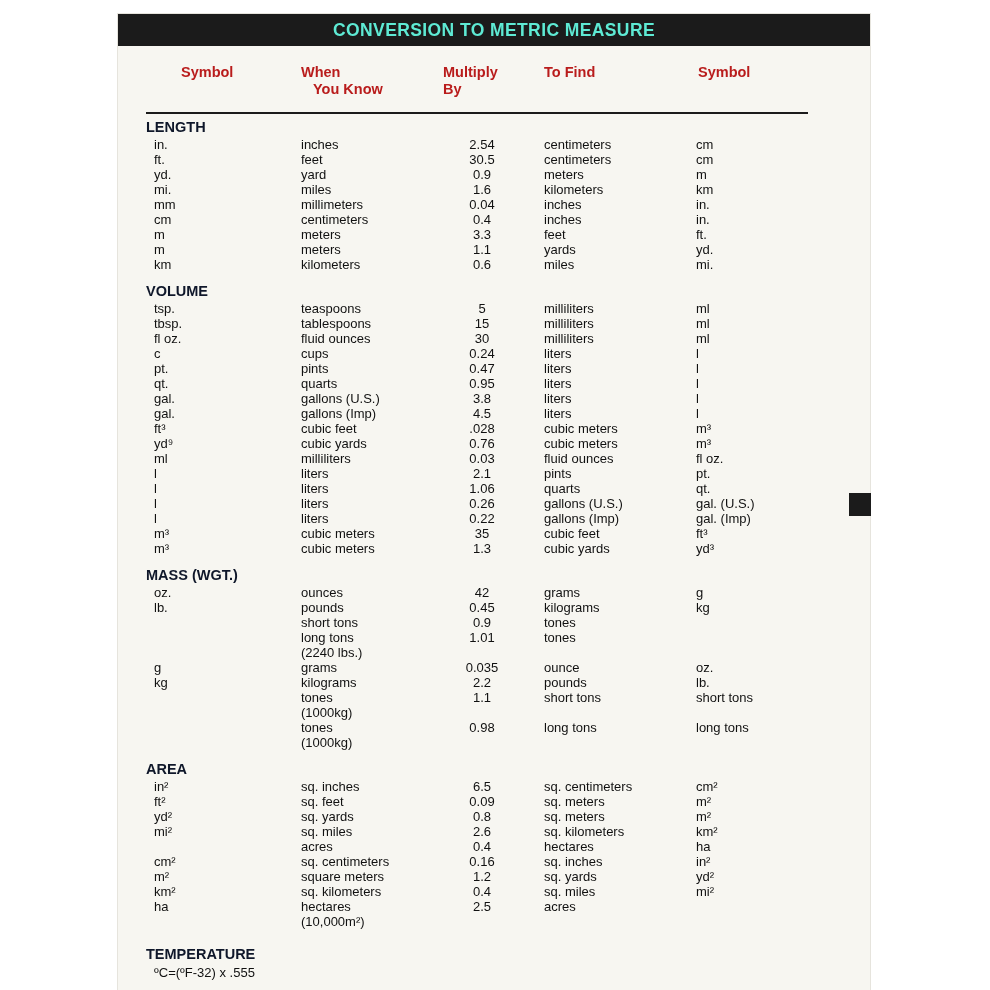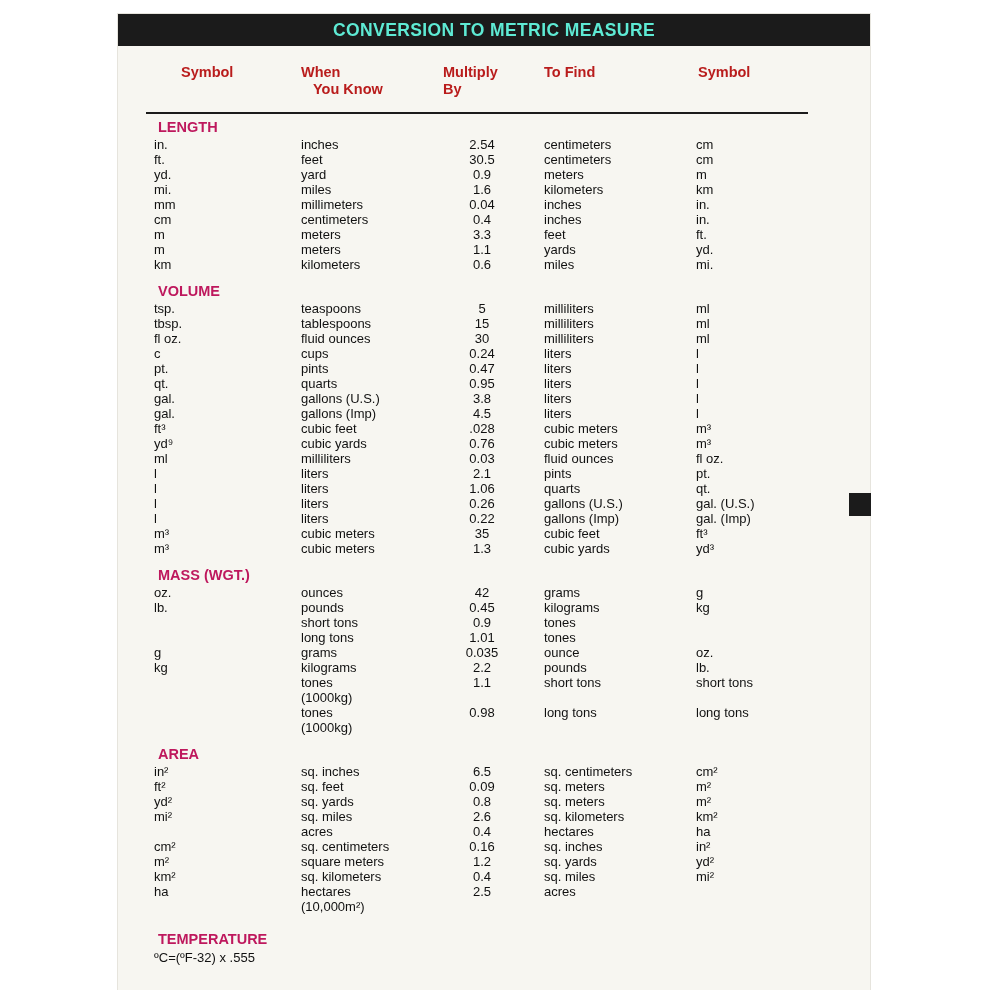--- a/index.html
+++ b/index.html
@@ -84,22 +84,22 @@
   
   .table {
     position: absolute;
     left: 28px;
     top: 104px;
     width: 700px;
   }
   .group-title {
     font-size: 14.5px;
     font-weight: bold;
-    color: #be185d;
-    margin: 0 0 1px 12px;
+    color: #0f172a;
+    margin: 0 0 1px 0;
     line-height: 18px;
   }
   .group {
     margin-bottom: 10px;
   }
   .row {
     position: relative;
     height: 15px;
     line-height: 15px;
   }
@@ -363,20 +363,27 @@
             <span class="cell c-sym2"></span>
           </div>
           <div class="row">
             <span class="cell c-sym"></span>
             <span class="cell c-know">long tons</span>
             <span class="cell c-mult">1.01</span>
             <span class="cell c-find">tones</span>
             <span class="cell c-sym2"></span>
           </div>
           <div class="row">
+            <span class="cell c-sym"></span>
+            <span class="cell c-know">(2240 lbs.)</span>
+            <span class="cell c-mult"></span>
+            <span class="cell c-find"></span>
+            <span class="cell c-sym2"></span>
+          </div>
+          <div class="row">
             <span class="cell c-sym">g</span>
             <span class="cell c-know">grams</span>
             <span class="cell c-mult">0.035</span>
             <span class="cell c-find">ounce</span>
             <span class="cell c-sym2">oz.</span>
           </div>
           <div class="row">
             <span class="cell c-sym">kg</span>
             <span class="cell c-know">kilograms</span>
             <span class="cell c-mult">2.2</span>

